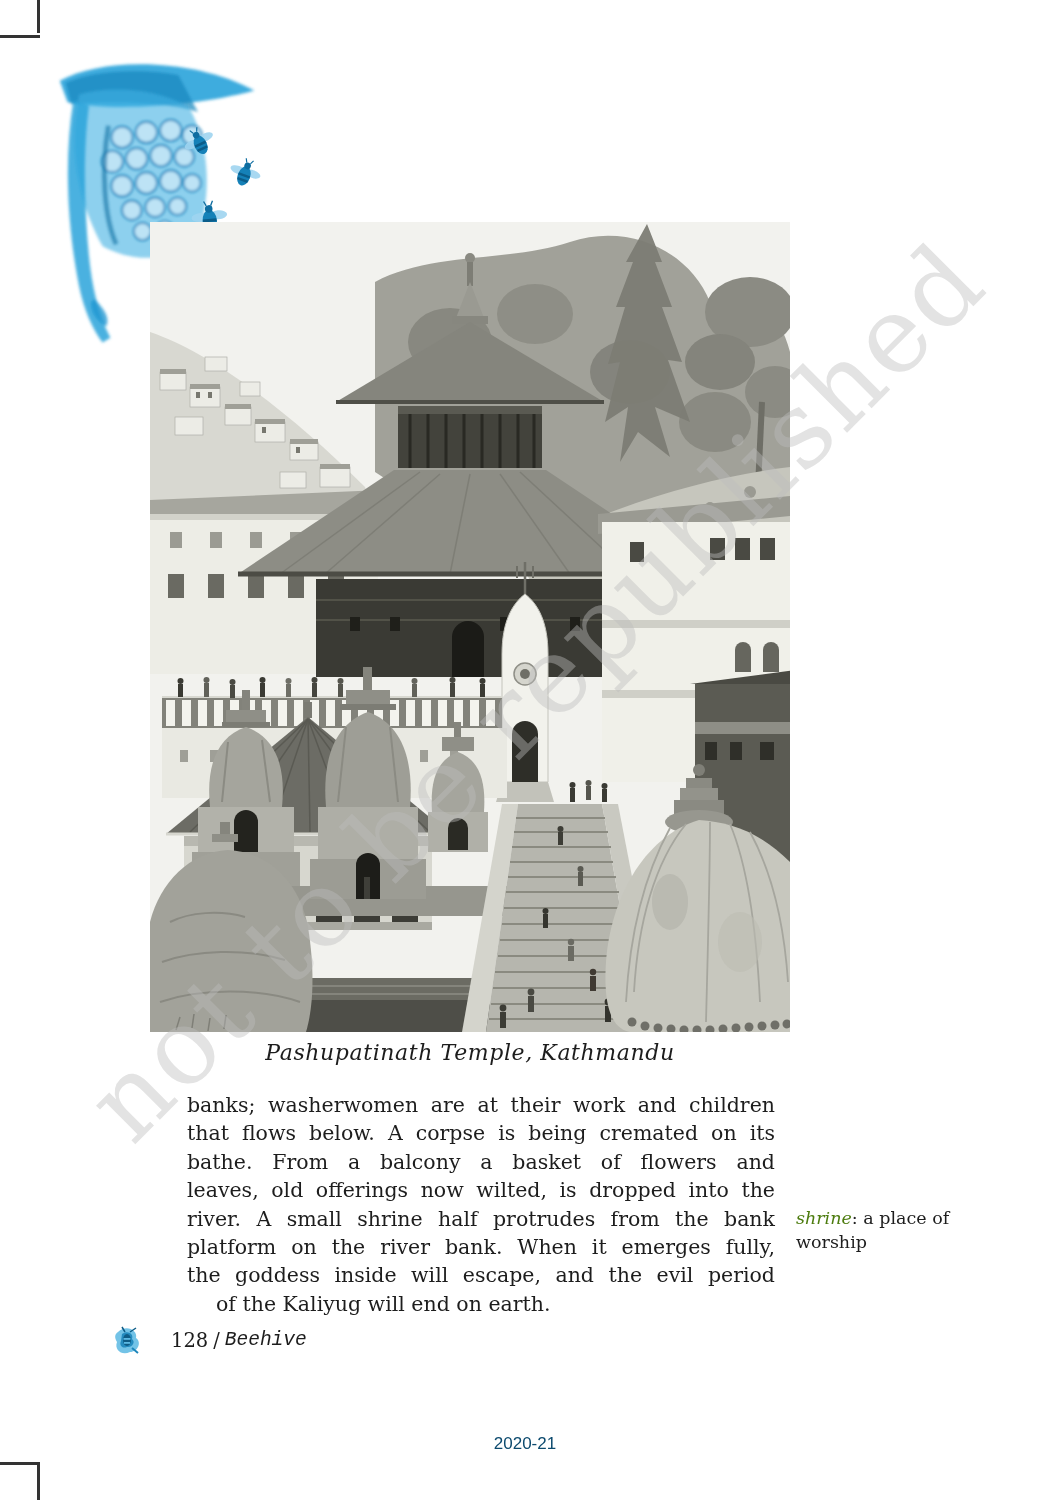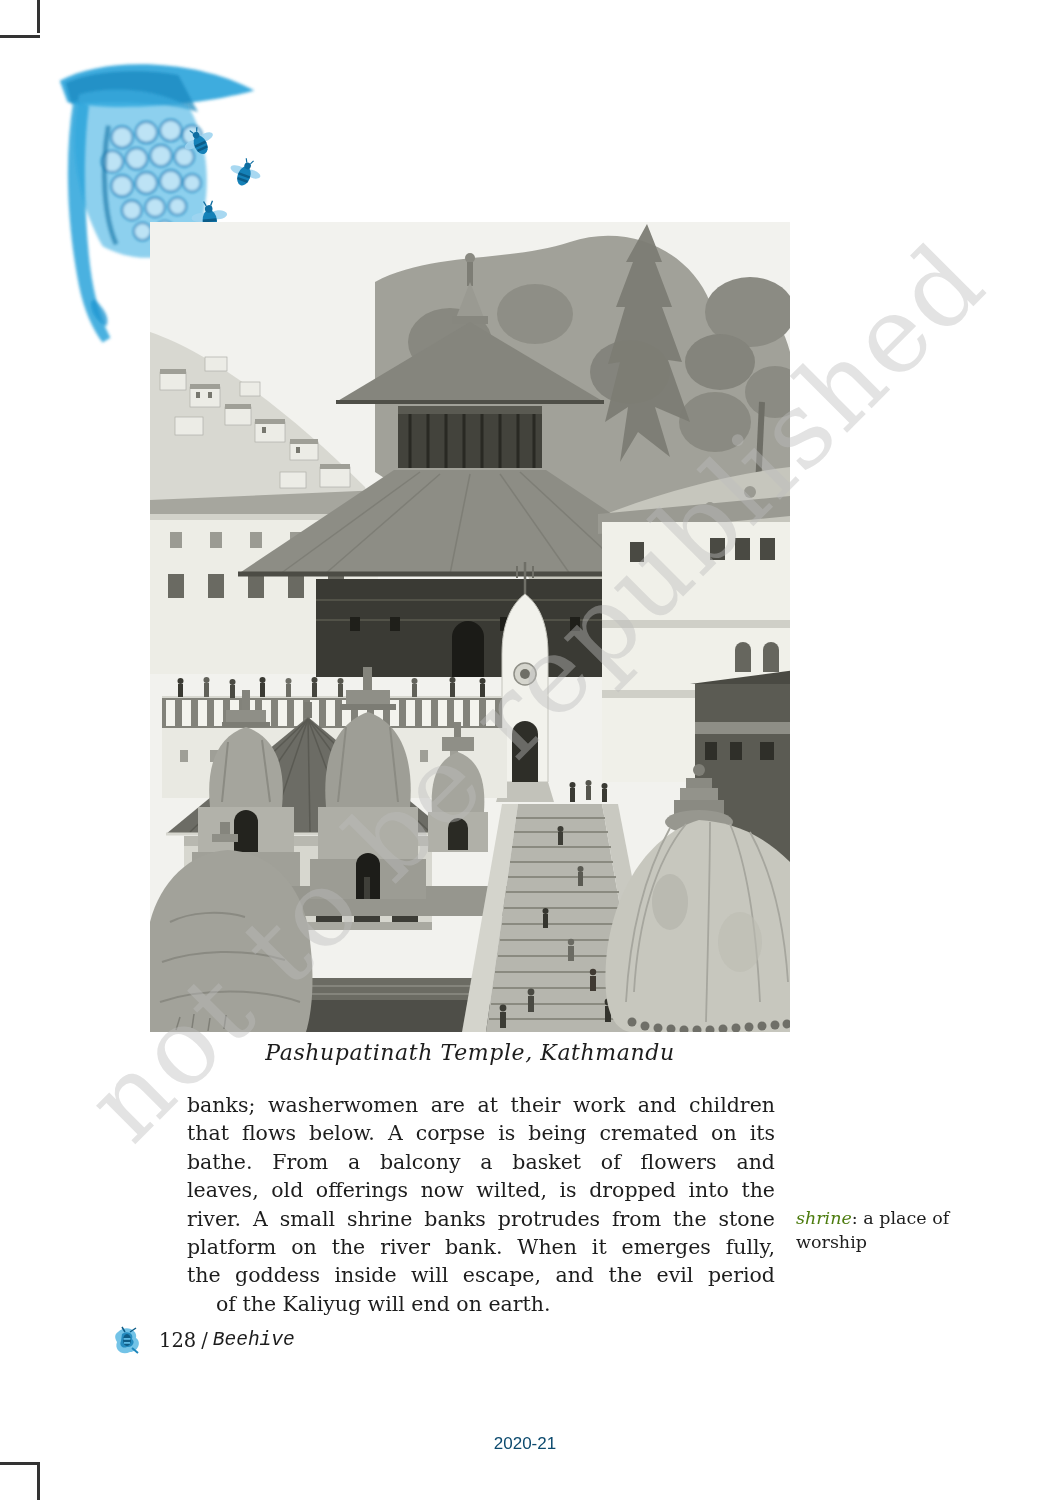--- a/index.html
+++ b/index.html
@@ -19,21 +19,21 @@
            font-style:italic;font-size:22px;letter-spacing:.6px;z-index:8;}
   .bodytext{position:absolute;left:187px;top:1091px;width:588px;font-size:20.5px;
             line-height:28.4px;z-index:8;}
   .pline{text-align:justify;text-align-last:justify;}
   .pline:last-child{text-align-last:left;margin-left:29px;}
   .margin-note{position:absolute;left:796px;top:1206px;width:162px;font-size:17.5px;
                line-height:24px;z-index:8;}
   .term{color:#4d7c0f;font-style:italic;}
   .footer{position:absolute;left:112px;top:1322px;display:flex;align-items:center;z-index:8;
           font-size:19.5px;}
-  .footer .txt{margin-left:15px;}
+  .footer .txt{margin-left:27px;}
   .sep{margin:0 5px;}
   .book{font-style:italic;font-family:Liberation Mono, monospace;}
   .year{position:absolute;left:0;top:1434px;width:1050px;text-align:center;z-index:8;
         font-family:"Liberation Sans","DejaVu Sans",sans-serif;font-size:17px;color:#0c4a6e;}
 </style>
 </head>
 <body>
 
 <div class="page">
 
@@ -529,21 +529,21 @@
 
   <div class="watermark">not to be republished</div>
 
   <div class="caption">Pashupatinath Temple, Kathmandu</div>
 
   <div class="bodytext">
     <div class="pline">banks; washerwomen are at their work and children</div>
     <div class="pline">that flows below. A corpse is being cremated on its</div>
     <div class="pline">bathe. From a balcony a basket of flowers and</div>
     <div class="pline">leaves, old offerings now wilted, is dropped into the</div>
-    <div class="pline">river. A small shrine banks protrudes from the stone</div>
+    <div class="pline">river. A small shrine half protrudes from the bank</div>
     <div class="pline">platform on the river bank. When it emerges fully,</div>
     <div class="pline">the goddess inside will escape, and the evil period</div>
     <div class="pline">of the Kaliyug will end on earth.</div>
   </div>
 
   <div class="margin-note">
     <span class="term">shrine</span><span>: a place of worship</span>
   </div>
 
   <div class="footer">

